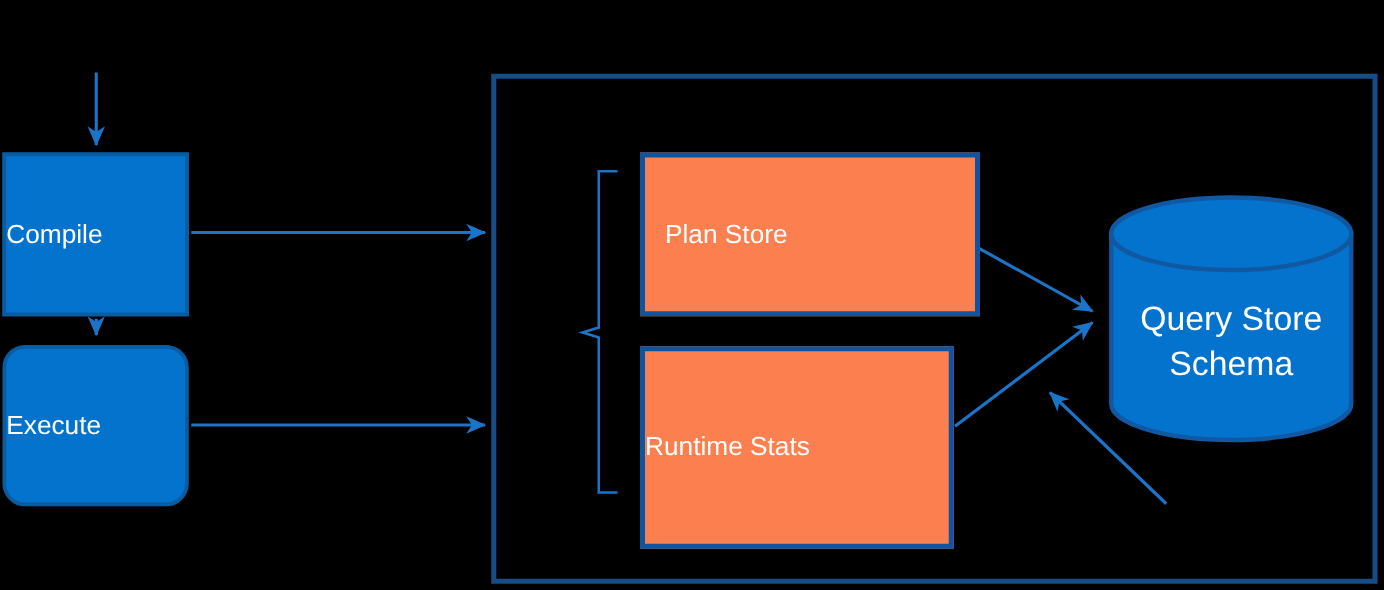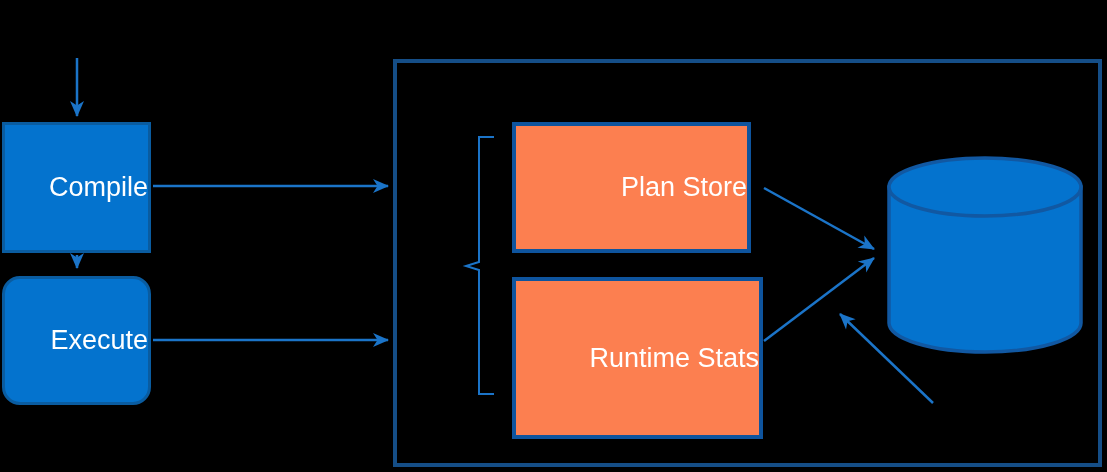--- a/index.html
+++ b/index.html
@@ -39,23 +39,23 @@
   .cyl {
     fill: var(--cylinder-fill, #0473CE);
     stroke: var(--cylinder-border, #1158A2);
     stroke-width: 3.5;
   }
   .node {
     position: absolute;
     box-sizing: border-box;
     display: flex;
     align-items: center;
-    justify-content: flex-end;
+    justify-content: flex-start;
     color: var(--text-white, #fff);
-    font-size: 27px;
+    font-size: 21px;
     z-index: 3;
   }
   .node.blue {
     background: var(--node-blue-fill, #0473CE);
     border: 3px solid var(--node-blue-border, #0A5CA0);
   }
   .node.orange {
     background: var(--node-orange-fill, #FC7F50);
     border: 4px solid var(--node-orange-border, #0E549E);
   }
@@ -65,21 +65,21 @@
     left: 393px;
     top: 59px;
     width: 709px;
     height: 408px;
     border: 4px solid var(--container-border, #154E87);
     background: transparent;
     z-index: 1;
   }
   #compile-node  { left: 2px;   top: 122px; width: 149px; height: 131px; }
   #execute-node  { left: 2px;   top: 276px; width: 149px; height: 129px; border-radius: 18px; }
-  #plan-store-node    { left: 512px; top: 122px; width: 239px; height: 131px; }
+  #plan-store-node    { left: 512px; top: 122px; width: 272px; height: 131px; padding-left: 16px; }
   #runtime-stats-node { left: 512px; top: 277px; width: 251px; height: 162px; }
   .schema-label {
     position: absolute;
     left: 880px;
     top: 237px;
     width: 210px;
     text-align: center;
     color: var(--text-white, #fff);
     font-size: 27px;
     line-height: 36px;
@@ -131,14 +131,15 @@
   </div>
 
   <div class="node orange" id="plan-store-node">
     <span>Plan Store</span>
   </div>
 
   <div class="node orange" id="runtime-stats-node">
     <span>Runtime Stats</span>
   </div>
 
+  <div class="schema-label">Query Store Schema</div>
 
 </div>
 
 </body></html>

